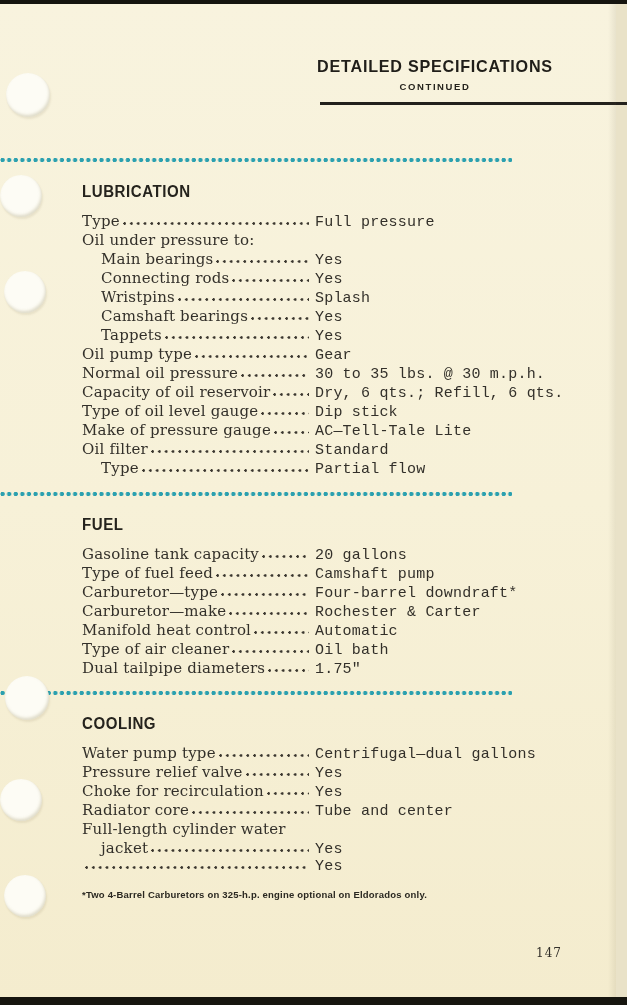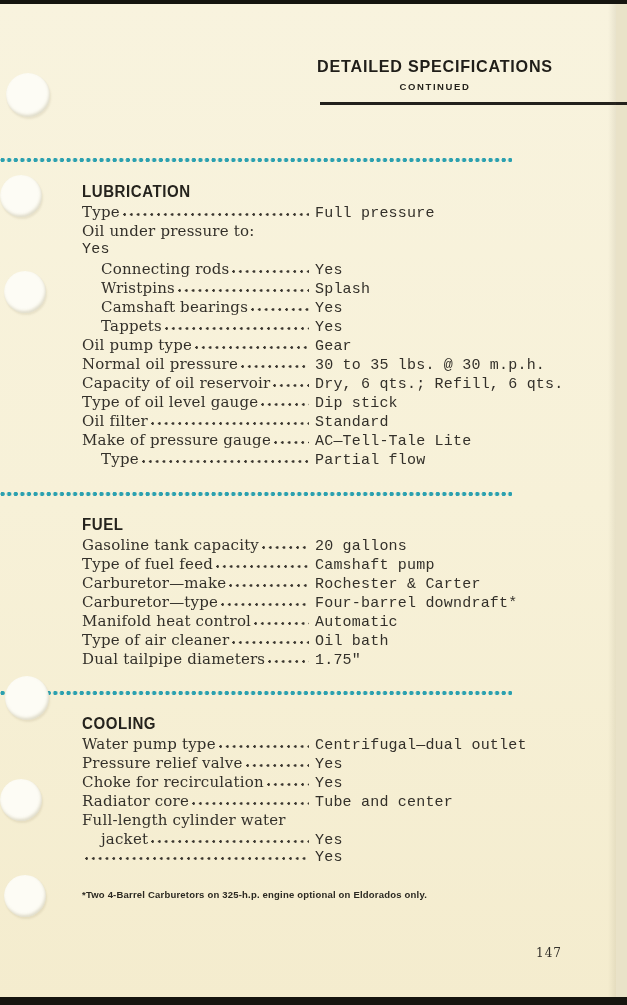--- a/index.html
+++ b/index.html
@@ -48,21 +48,21 @@
   
   .section{position:absolute;left:82px;width:478px;z-index:3;}
   #section-0{top:183px;}
   #section-1{top:516px;}
   #section-2{top:715px;}
   .section-title{
     font-family:"Liberation Sans", sans-serif;font-weight:bold;font-size:16px;
     letter-spacing:0.6px;color:#25231d;transform:scaleX(0.94);transform-origin:left;
     white-space:nowrap;
   }
-  .section-body{margin-top:2px;}
+  .section-body{margin-top:11px;}
   .spec-row{display:flex;align-items:baseline;height:19px;font-size:15px;color:#33302a;letter-spacing:0.2px;}
   .row-left{display:flex;align-items:baseline;width:233px;flex:0 0 233px;}
   .label{white-space:nowrap;}
   .spec-row.indent .label{padding-left:19px;}
   .leader{
     flex:1;height:5px;align-self:flex-end;margin:0 6px 4px 3px;
     background-image:radial-gradient(circle at 1.6px 2.5px, #3a362e 1.1px, rgba(0,0,0,0) 1.55px);
     background-size:6.8px 5px;background-repeat:repeat-x;background-position:left bottom;
   }
   .value{white-space:nowrap;font-family:Liberation Mono, monospace;}
@@ -107,20 +107,24 @@
             <span class="leader"></span>
           </div>
           <span class="value">Full pressure</span>
         </div>
         <div class="spec-row">
           <div class="row-left">
             <span class="label">Oil under pressure to:</span>
           </div>
         </div>
         <div class="spec-row indent">
+          <div class="row-left">
+            <span class="label">Main bearings</span>
+            <span class="leader"></span>
+          </div>
           <span class="value">Yes</span>
         </div>
         <div class="spec-row indent">
           <div class="row-left">
             <span class="label">Connecting rods</span>
             <span class="leader"></span>
           </div>
           <span class="value">Yes</span>
         </div>
         <div class="spec-row indent">
@@ -167,31 +171,31 @@
         </div>
         <div class="spec-row">
           <div class="row-left">
             <span class="label">Type of oil level gauge</span>
             <span class="leader"></span>
           </div>
           <span class="value">Dip stick</span>
         </div>
         <div class="spec-row">
           <div class="row-left">
+            <span class="label">Make of pressure gauge</span>
+            <span class="leader"></span>
+          </div>
+          <span class="value">AC—Tell-Tale Lite</span>
+        </div>
+        <div class="spec-row">
+          <div class="row-left">
             <span class="label">Oil filter</span>
             <span class="leader"></span>
           </div>
           <span class="value">Standard</span>
-        </div>
-        <div class="spec-row">
-          <div class="row-left">
-            <span class="label">Make of pressure gauge</span>
-            <span class="leader"></span>
-          </div>
-          <span class="value">AC—Tell-Tale Lite</span>
         </div>
         <div class="spec-row indent">
           <div class="row-left">
             <span class="label">Type</span>
             <span class="leader"></span>
           </div>
           <span class="value">Partial flow</span>
         </div>
       </div>
   </div>
@@ -207,31 +211,31 @@
         </div>
         <div class="spec-row">
           <div class="row-left">
             <span class="label">Type of fuel feed</span>
             <span class="leader"></span>
           </div>
           <span class="value">Camshaft pump</span>
         </div>
         <div class="spec-row">
           <div class="row-left">
+            <span class="label">Carburetor—type</span>
+            <span class="leader"></span>
+          </div>
+          <span class="value">Four-barrel downdraft*</span>
+        </div>
+        <div class="spec-row">
+          <div class="row-left">
             <span class="label">Carburetor—make</span>
             <span class="leader"></span>
           </div>
           <span class="value">Rochester &amp; Carter</span>
-        </div>
-        <div class="spec-row">
-          <div class="row-left">
-            <span class="label">Carburetor—type</span>
-            <span class="leader"></span>
-          </div>
-          <span class="value">Four-barrel downdraft*</span>
         </div>
         <div class="spec-row">
           <div class="row-left">
             <span class="label">Manifold heat control</span>
             <span class="leader"></span>
           </div>
           <span class="value">Automatic</span>
         </div>
         <div class="spec-row">
           <div class="row-left">
@@ -250,21 +254,21 @@
       </div>
   </div>
   <div class="section" id="section-2">
     <div class="section-title">COOLING</div>
     <div class="section-body">
         <div class="spec-row">
           <div class="row-left">
             <span class="label">Water pump type</span>
             <span class="leader"></span>
           </div>
-          <span class="value">Centrifugal—dual outlet</span>
+          <span class="value">Centrifugal—dual gallons</span>
         </div>
         <div class="spec-row">
           <div class="row-left">
             <span class="label">Pressure relief valve</span>
             <span class="leader"></span>
           </div>
           <span class="value">Yes</span>
         </div>
         <div class="spec-row">
           <div class="row-left">

